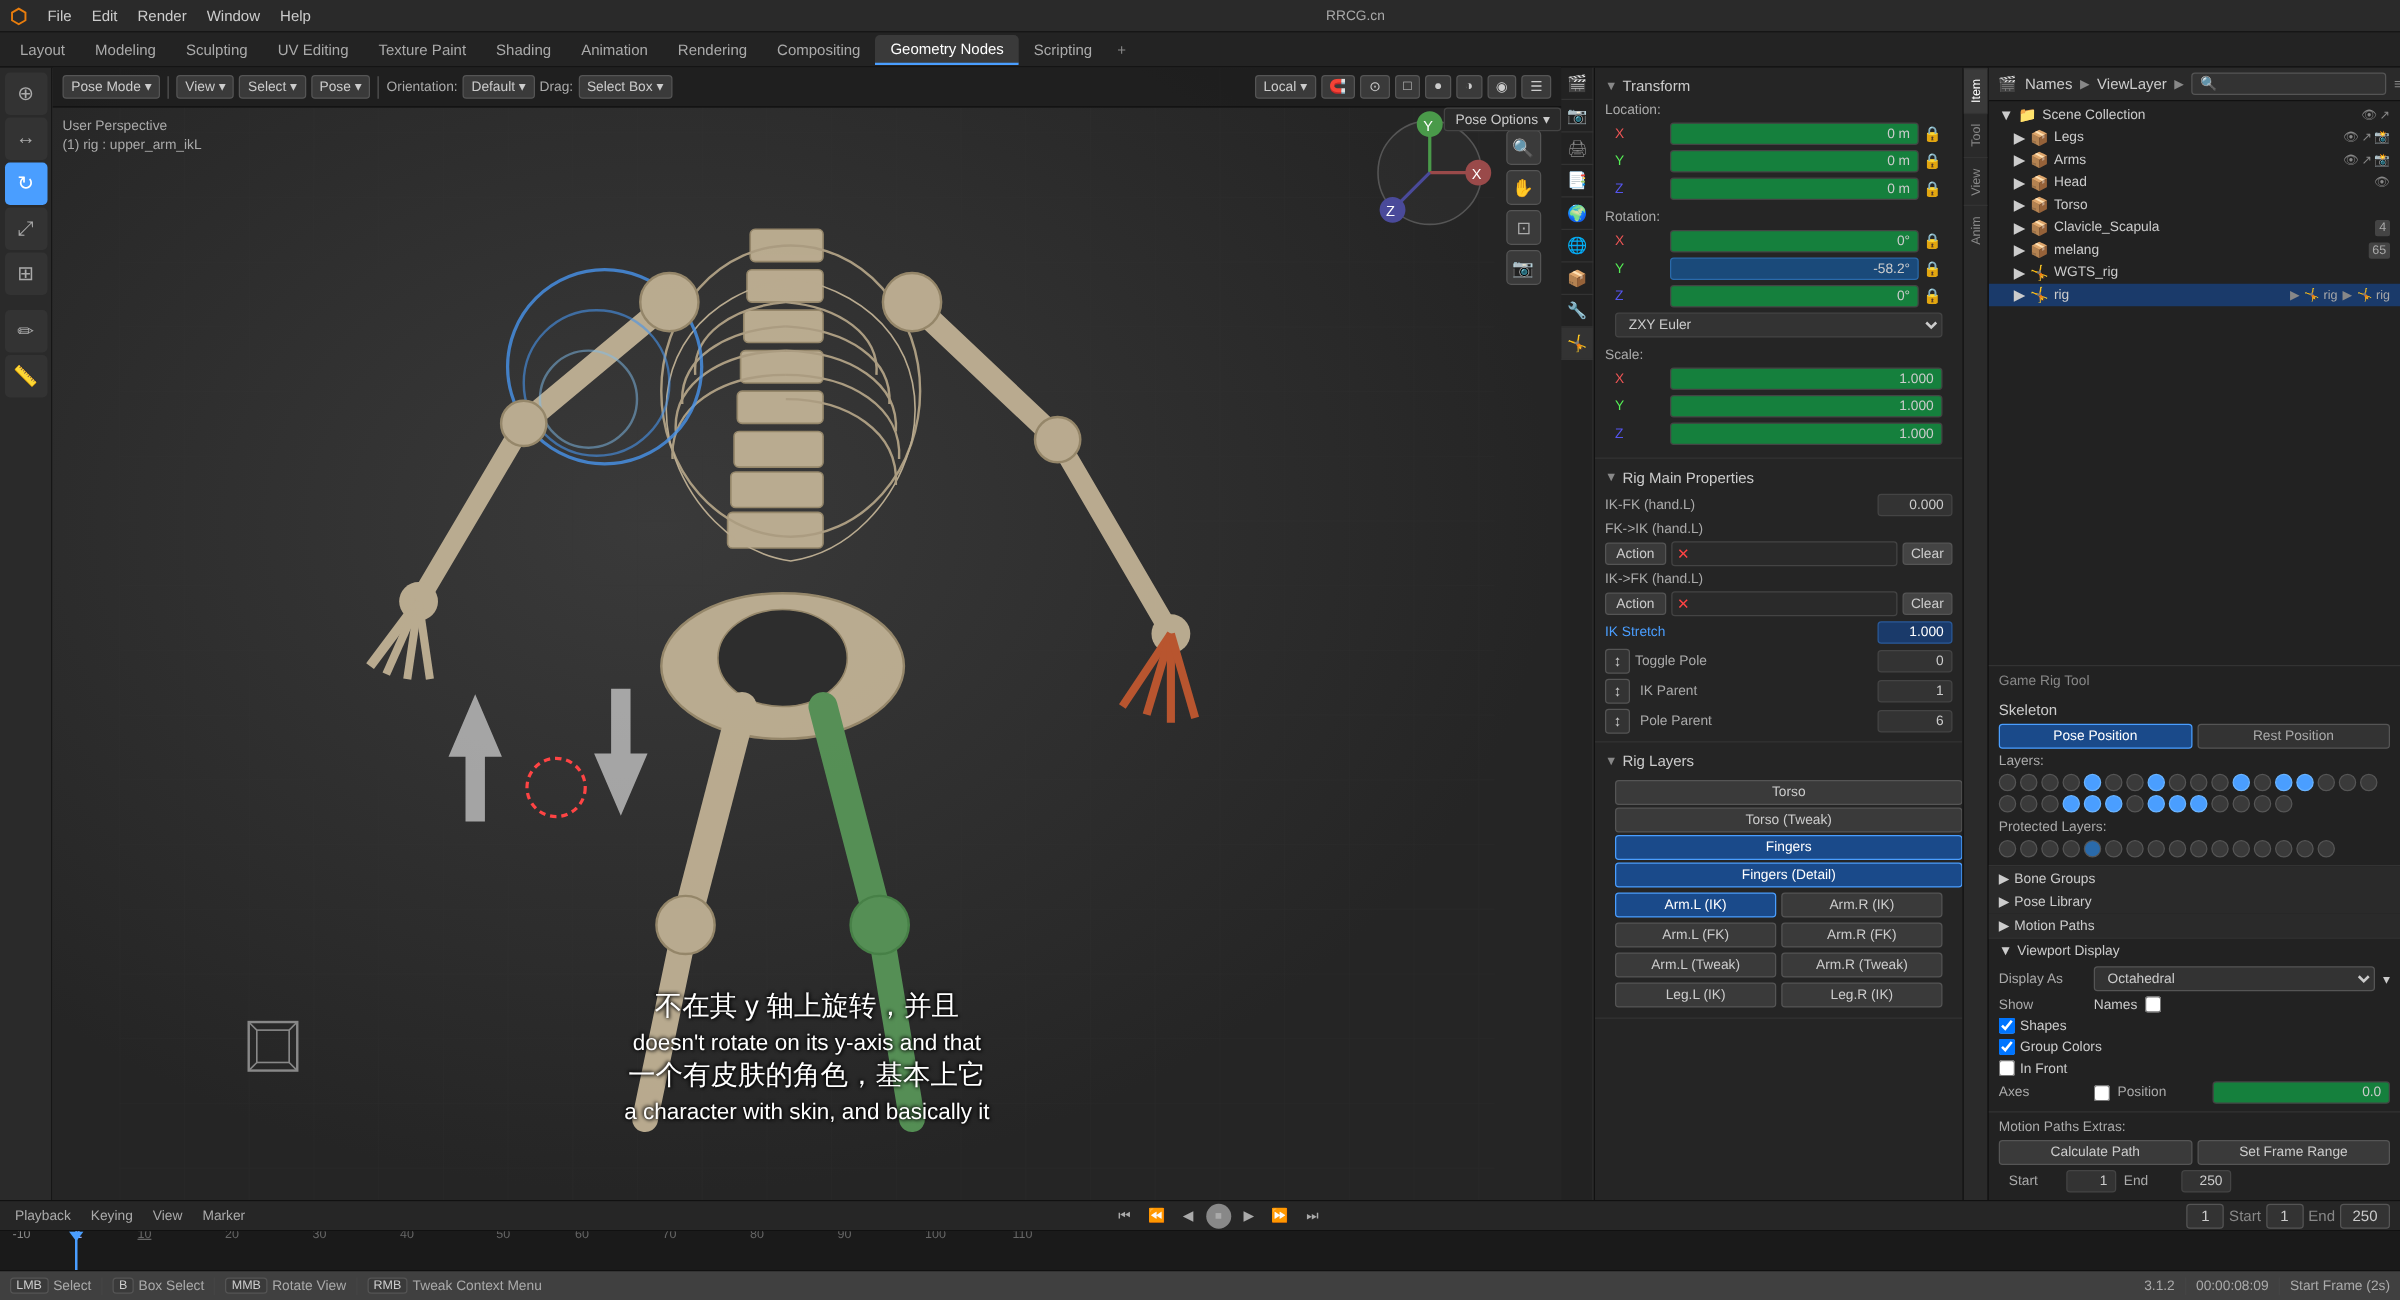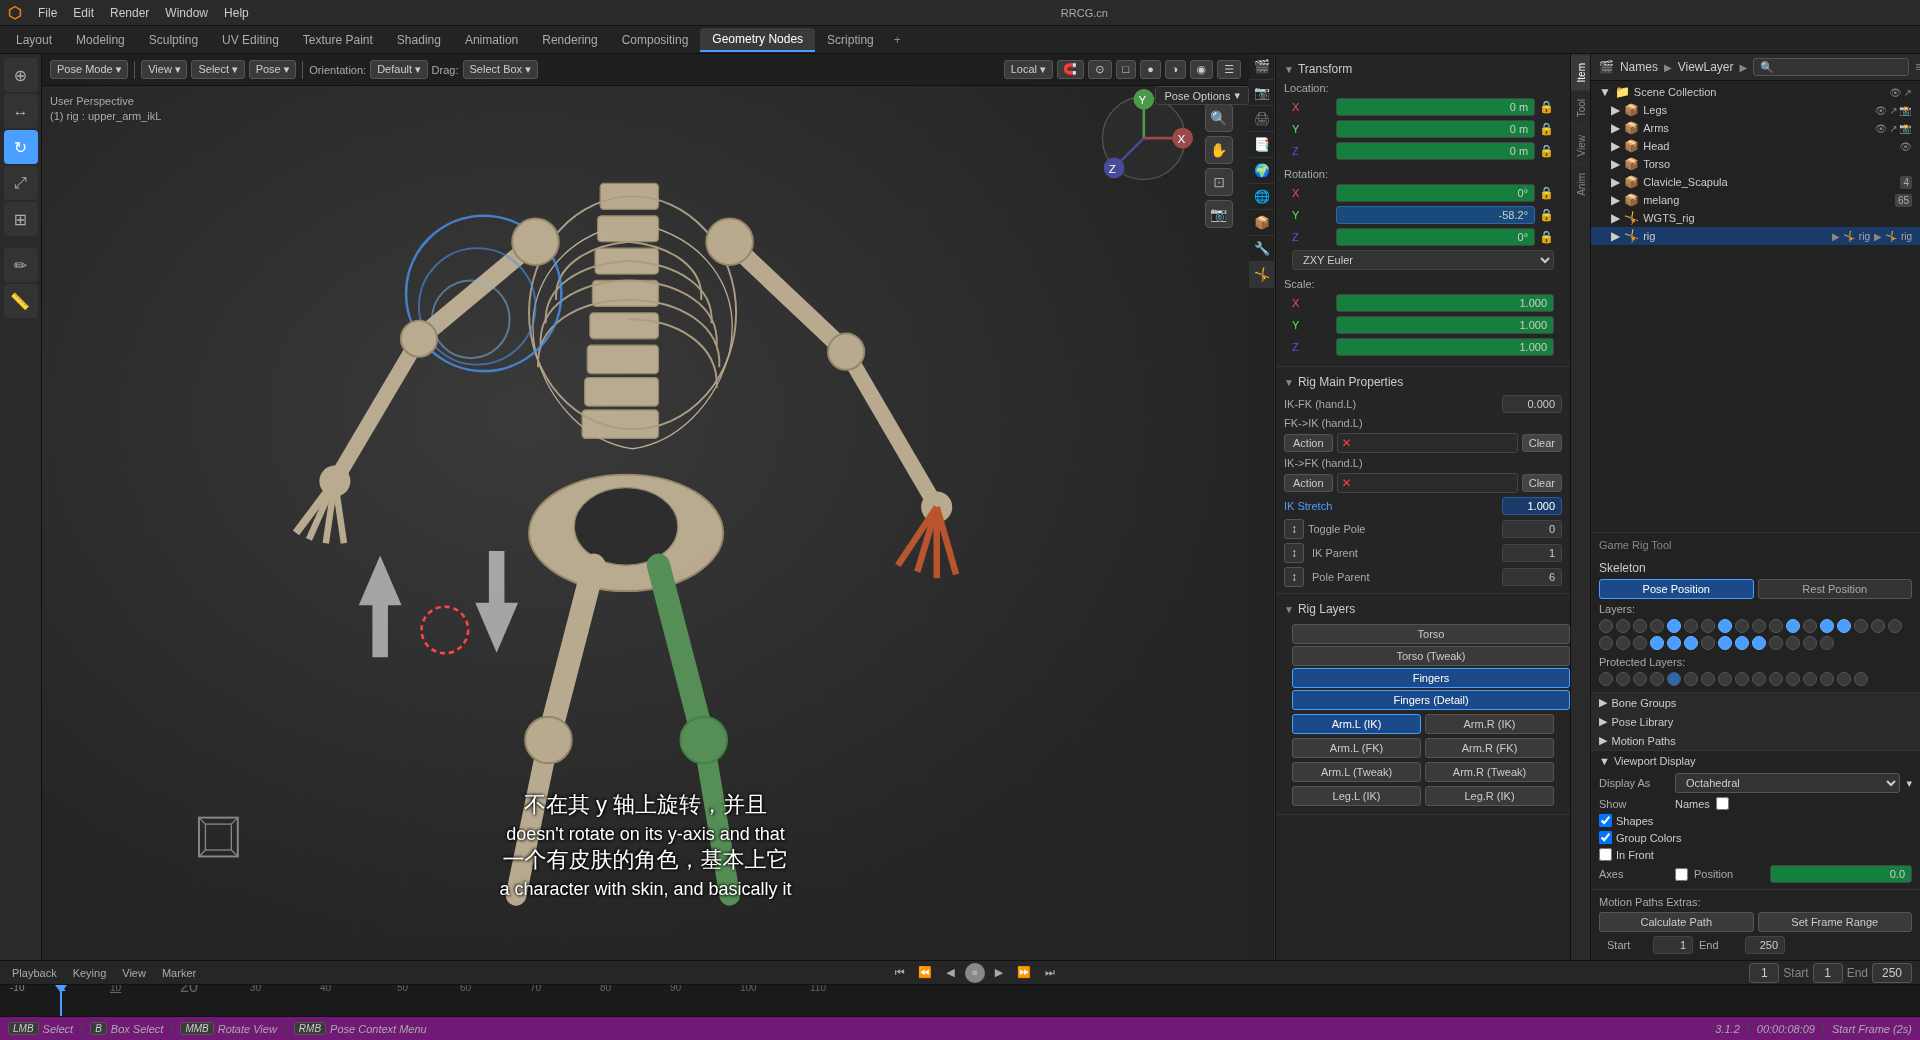--- a/index.html
+++ b/index.html
@@ -420,30 +420,29 @@
     }
     .timeline-track {
       flex: 1;
       background: #1e1e1e;
       position: relative;
       overflow: hidden;
     }
     
     .status-bar {
       height: 24px;
-      background: #701a75;
+      background: #404040;
       display: flex;
       align-items: center;
       padding: 0 8px;
       gap: 8px;
       font-size: 11px;
       color: #aaa;
       border-top: 1px solid #111;
       flex-shrink: 0;
-      font-style: italic;
     }
     .status-item {
       display: flex;
       align-items: center;
       gap: 4px;
     }
     .status-key {
       background: #3a3a3a;
       border: 1px solid #555;
       border-radius: 3px;
@@ -1313,21 +1312,21 @@
 
   <div class="timeline-track">
     <div style="position:relative;height:100%;overflow:hidden;">
 
       <div style="position:absolute;top:0;left:0;right:0;height:100%;background:#1a1a1a;"></div>
 
       <div style="position:absolute;top:2px;left:0;right:0;display:flex;align-items:center;">
         <span style="position:absolute;left:10px;color:#888;font-size:10px;">-10</span>
         <span style="position:absolute;left:60px;color:#88aaff;font-size:10px;font-weight:bold;">1</span>
         <span style="position:absolute;left:110px;color:#666;font-size:10px;text-decoration:underline;">10</span>
-        <span style="position:absolute;left:180px;color:#666;font-size:16px;">20</span>
+        <span style="position:absolute;left:180px;color:#666;font-size:10px;">20</span>
         <span style="position:absolute;left:250px;color:#666;font-size:10px;">30</span>
         <span style="position:absolute;left:320px;color:#666;font-size:10px;">40</span>
         <span style="position:absolute;left:385px;color:#666;font-size:10px;margin-left:12px;">50</span>
         <span style="position:absolute;left:460px;color:#666;font-size:10px;">60</span>
         <span style="position:absolute;left:530px;color:#666;font-size:10px;">70</span>
         <span style="position:absolute;left:600px;color:#666;font-size:10px;">80</span>
         <span style="position:absolute;left:670px;color:#666;font-size:10px;">90</span>
         <span style="position:absolute;left:740px;color:#666;font-size:10px;">100</span>
         <span style="position:absolute;left:810px;color:#666;font-size:10px;">110</span>
 
@@ -1350,21 +1349,21 @@
     <span>Box Select</span>
   </div>
   <div style="width:1px;height:14px;background:#444;"></div>
   <div class="status-item">
     <span class="status-key">MMB</span>
     <span>Rotate View</span>
   </div>
   <div style="width:1px;height:14px;background:#444;"></div>
   <div class="status-item">
     <span class="status-key">RMB</span>
-    <span>Pose Context Menu</span>
+    <span>Tweak Context Menu</span>
   </div>
   <div style="flex:1;"></div>
   <div class="status-item">
     <span>3.1.2</span>
   </div>
   <div style="width:1px;height:14px;background:#444;"></div>
   <div class="status-item">
     <span>00:00:08:09</span>
   </div>
   <div style="width:1px;height:14px;background:#444;"></div>

